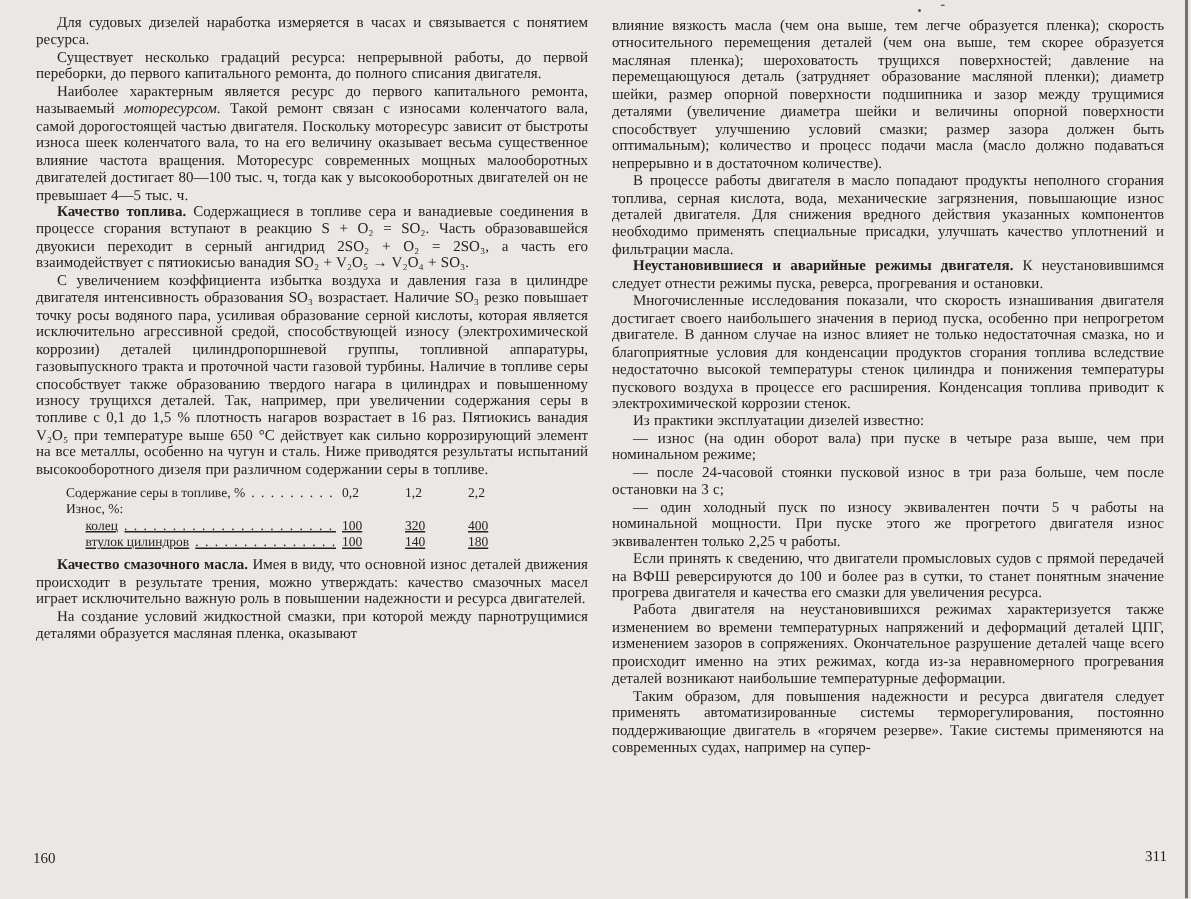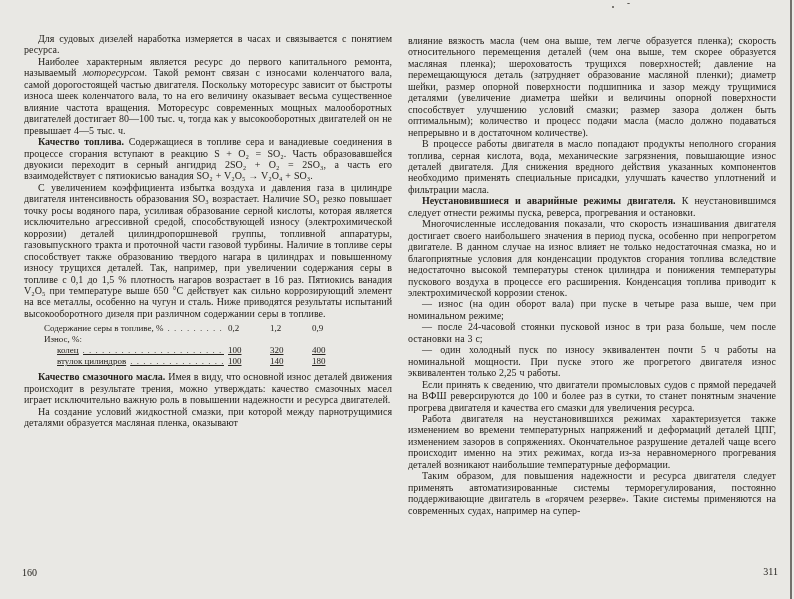--- a/index.html
+++ b/index.html
@@ -4,21 +4,21 @@
 <style>
   html,body{margin:0;padding:0;}
   body{
     position:relative;
     width:794px;height:599px;
     overflow:hidden;
     background:var(--paper,#e9e8e4);
     font-family:"Liberation Serif","DejaVu Serif",serif;
     color:var(--ink,#26231e);
   }
-  .page{position:absolute;width:368px;top:10px;margin-top:23px;}
+  .page{position:absolute;width:368px;top:10px;}
   #pageL{left:24px;}
   #pageR{left:408px;top:12px;}
   .page p{
     margin:0;
     font-size:10px;
     line-height:11.45px;
     text-align:justify;
     text-indent:14px;
     hyphens:auto;
     word-spacing:0.4px;
@@ -60,30 +60,31 @@
   .speck{position:absolute;background:#55524c;border-radius:50%;}
   .speck.s1{left:612px;top:6px;width:2px;height:2px;}
   .speck.s2{left:627px;top:3px;width:3px;height:1px;}
 </style>
 </head>
 <body style="--paper: #e9e8e4; --ink: #26231e;">
 
 <div class="page" id="pageL">
   <div>
       <p><span>Для судовых дизелей наработка измеряется в часах и связывается с понятием ресурса.</span></p>
+      <p><span>Существует несколько градаций ресурса: непрерывной работы, до первой переборки, до первого капитального ремонта, до полного списания двигателя.</span></p>
       <p><span>Наиболее характерным является ресурс до первого капитального ремонта, называемый </span><span class="i">моторесурсом</span><span>. Такой ремонт связан с износами коленчатого вала, самой дорогостоящей частью двигателя. Поскольку моторесурс зависит от быстроты износа шеек коленчатого вала, то на его величину оказывает весьма существенное влияние частота вращения. Моторесурс современных мощных малооборотных двигателей достигает 80—100 тыс. ч, тогда как у высокооборотных двигателей он не превышает 4—5 тыс. ч.</span></p>
       <p><span class="b">Качество топлива.</span><span> Содержащиеся в топливе сера и ванадиевые соединения в процессе сгорания вступают в реакцию S + O₂ = SO₂. Часть образовавшейся двуокиси переходит в серный ангидрид 2SO₂ + O₂ = 2SO₃, а часть его взаимодействует с пятиокисью ванадия SO₂ + V₂O₅ → V₂O₄ + SO₃.</span></p>
       <p><span>С увеличением коэффициента избытка воздуха и давления газа в цилиндре двигателя интенсивность образования SO₃ возрастает. Наличие SO₃ резко повышает точку росы водяного пара, усиливая образование серной кислоты, которая является исключительно агрессивной средой, способствующей износу (электрохимической коррозии) деталей цилиндропоршневой группы, топливной аппаратуры, газовыпускного тракта и проточной части газовой турбины. Наличие в топливе серы способствует также образованию твердого нагара в цилиндрах и повышенному износу трущихся деталей. Так, например, при увеличении содержания серы в топливе с 0,1 до 1,5 % плотность нагаров возрастает в 16 раз. Пятиокись ванадия V₂O₅ при температуре выше 650 °С действует как сильно коррозирующий элемент на все металлы, особенно на чугун и сталь. Ниже приводятся результаты испытаний высокооборотного дизеля при различном содержании серы в топливе.</span></p>
       <div class="spec-table">
         <div class="spec-row">
           <span class="spec-label">Содержание серы в топливе, %</span>
           <span class="leader">. . . . . . . . . . . . . . . . . . . .</span>
           <span class="spec-val">0,2</span>
           <span class="spec-val">1,2</span>
-          <span class="spec-val">0,9</span>
+          <span class="spec-val">2,2</span>
         </div>
         <div class="spec-row">
           <span class="spec-label">Износ, %:</span>
         </div>
         <div class="spec-row ind">
           <span class="spec-label">колец</span>
           <span class="leader">. . . . . . . . . . . . . . . . . . . . . . . . . . . .</span>
           <span class="spec-val">100</span>
           <span class="spec-val">320</span>
           <span class="spec-val">400</span>
@@ -100,20 +101,21 @@
       <p><span>На создание условий жидкостной смазки, при которой между парнотрущимися деталями образуется масляная пленка, оказывают</span></p>
     </div>
 </div>
 
 <div class="page" id="pageR">
   <div>
       <p class="noindent"><span>влияние вязкость масла (чем она выше, тем легче образуется пленка); скорость относительного перемещения деталей (чем она выше, тем скорее образуется масляная пленка); шероховатость трущихся поверхностей; давление на перемещающуюся деталь (затрудняет образование масляной пленки); диаметр шейки, размер опорной поверхности подшипника и зазор между трущимися деталями (увеличение диаметра шейки и величины опорной поверхности способствует улучшению условий смазки; размер зазора должен быть оптимальным); количество и процесс подачи масла (масло должно подаваться непрерывно и в достаточном количестве).</span></p>
       <p><span>В процессе работы двигателя в масло попадают продукты неполного сгорания топлива, серная кислота, вода, механические загрязнения, повышающие износ деталей двигателя. Для снижения вредного действия указанных компонентов необходимо применять специальные присадки, улучшать качество уплотнений и фильтрации масла.</span></p>
       <p><span class="b">Неустановившиеся и аварийные режимы двигателя.</span><span> К неустановившимся следует отнести режимы пуска, реверса, прогревания и остановки.</span></p>
       <p><span>Многочисленные исследования показали, что скорость изнашивания двигателя достигает своего наибольшего значения в период пуска, особенно при непрогретом двигателе. В данном случае на износ влияет не только недостаточная смазка, но и благоприятные условия для конденсации продуктов сгорания топлива вследствие недостаточно высокой температуры стенок цилиндра и понижения температуры пускового воздуха в процессе его расширения. Конденсация топлива приводит к электрохимической коррозии стенок.</span></p>
+      <p><span>Из практики эксплуатации дизелей известно:</span></p>
       <p><span>— износ (на один оборот вала) при пуске в четыре раза выше, чем при номинальном режиме;</span></p>
       <p><span>— после 24-часовой стоянки пусковой износ в три раза больше, чем после остановки на 3 с;</span></p>
       <p><span>— один холодный пуск по износу эквивалентен почти 5 ч работы на номинальной мощности. При пуске этого же прогретого двигателя износ эквивалентен только 2,25 ч работы.</span></p>
       <p><span>Если принять к сведению, что двигатели промысловых судов с прямой передачей на ВФШ реверсируются до 100 и более раз в сутки, то станет понятным значение прогрева двигателя и качества его смазки для увеличения ресурса.</span></p>
       <p><span>Работа двигателя на неустановившихся режимах характеризуется также изменением во времени температурных напряжений и деформаций деталей ЦПГ, изменением зазоров в сопряжениях. Окончательное разрушение деталей чаще всего происходит именно на этих режимах, когда из-за неравномерного прогревания деталей возникают наибольшие температурные деформации.</span></p>
       <p><span>Таким образом, для повышения надежности и ресурса двигателя следует применять автоматизированные системы терморегулирования, постоянно поддерживающие двигатель в «горячем резерве». Такие системы применяются на современных судах, например на супер-</span></p>
     </div>
 </div>
 
 <div class="page-num" id="pageNumL">160</div>

